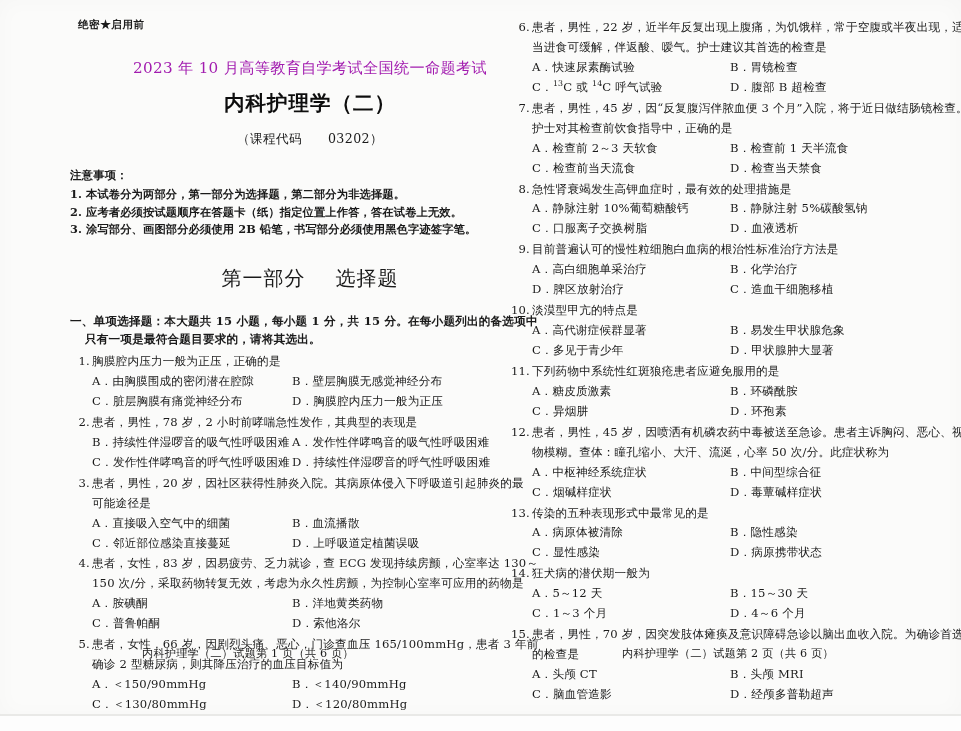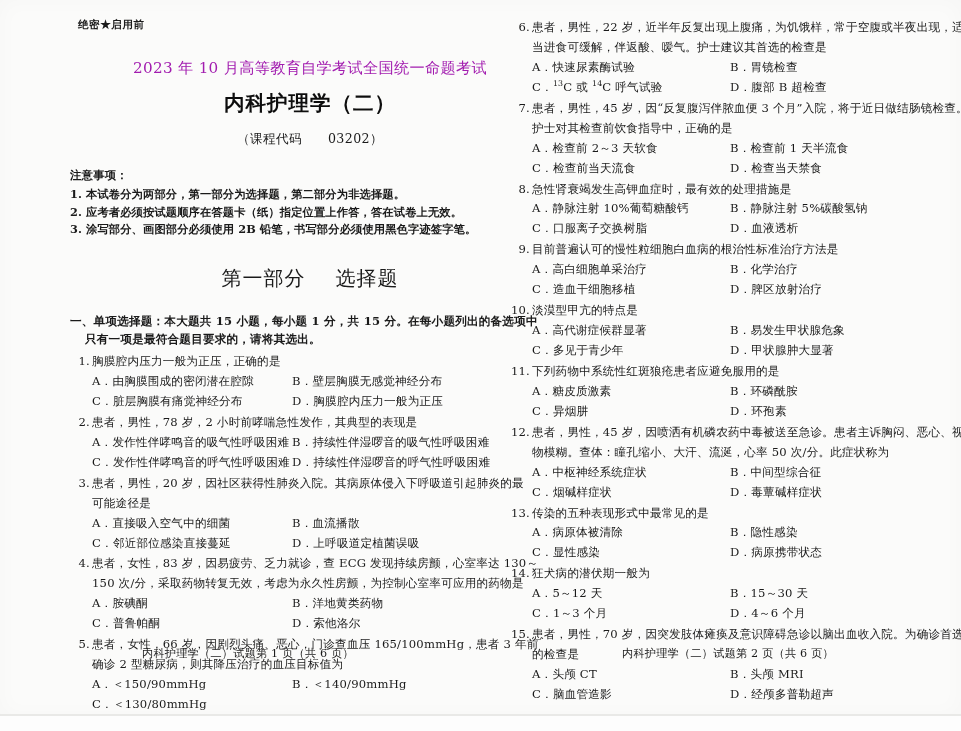--- a/index.html
+++ b/index.html
@@ -228,22 +228,22 @@
                 <div class="opt-row">
                   <div class="opt cn"><span class="lab">C．</span><span>脏层胸膜有痛觉神经分布</span></div>
                   <div class="opt cn"><span class="lab">D．</span><span>胸膜腔内压力一般为正压</span></div>
                 </div>
               </div>
             </div>
             <div class="q">
               <div class="q-stem cn"><span class="q-num">2.</span><span>患者，男性，78 岁，2 小时前哮喘急性发作，其典型的表现是</span></div>
               <div class="opts">
                 <div class="opt-row">
+                  <div class="opt cn"><span class="lab">B．</span><span>持续性伴湿啰音的吸气性呼吸困难</span></div>
                   <div class="opt cn"><span class="lab">A．</span><span>发作性伴哮鸣音的吸气性呼吸困难</span></div>
-                  <div class="opt cn"><span class="lab">B．</span><span>持续性伴湿啰音的吸气性呼吸困难</span></div>
                 </div>
                 <div class="opt-row">
                   <div class="opt cn"><span class="lab">C．</span><span>发作性伴哮鸣音的呼气性呼吸困难</span></div>
                   <div class="opt cn"><span class="lab">D．</span><span>持续性伴湿啰音的呼气性呼吸困难</span></div>
                 </div>
               </div>
             </div>
             <div class="q">
               <div class="q-stem cn"><span class="q-num">3.</span><span>患者，男性，20 岁，因社区获得性肺炎入院。其病原体侵入下呼吸道引起肺炎的最</span><span class="cont">可能途径是</span></div>
               <div class="opts">
@@ -272,20 +272,21 @@
             </div>
             <div class="q">
               <div class="q-stem cn"><span class="q-num">5.</span><span>患者，女性，66 岁，因剧烈头痛、恶心，门诊查血压 165/100mmHg，患者 3 年前</span><span class="cont">确诊 2 型糖尿病，则其降压治疗的血压目标值为</span></div>
               <div class="opts">
                 <div class="opt-row">
                   <div class="opt cn"><span class="lab">A．</span><span>＜150/90mmHg</span></div>
                   <div class="opt cn"><span class="lab">B．</span><span>＜140/90mmHg</span></div>
                 </div>
                 <div class="opt-row">
                   <div class="opt cn"><span class="lab">C．</span><span>＜130/80mmHg</span></div>
+                  <div class="opt cn"><span class="lab">D．</span><span>＜120/80mmHg</span></div>
                 </div>
               </div>
             </div>
           </div>
 
       </div>
       <div class="footer cn">内科护理学（二）试题第 1 页（共 6 页）</div>
     </div>
 
     <div class="page page-right">
@@ -331,22 +332,22 @@
               </div>
             </div>
             <div class="q">
               <div class="q-stem cn"><span class="q-num">9.</span><span>目前普遍认可的慢性粒细胞白血病的根治性标准治疗方法是</span></div>
               <div class="opts">
                 <div class="opt-row">
                   <div class="opt cn"><span class="lab">A．</span><span>高白细胞单采治疗</span></div>
                   <div class="opt cn"><span class="lab">B．</span><span>化学治疗</span></div>
                 </div>
                 <div class="opt-row">
+                  <div class="opt cn"><span class="lab">D．</span><span>脾区放射治疗</span></div>
                   <div class="opt cn"><span class="lab">C．</span><span>造血干细胞移植</span></div>
-                  <div class="opt cn"><span class="lab">D．</span><span>脾区放射治疗</span></div>
                 </div>
               </div>
             </div>
             <div class="q">
               <div class="q-stem cn"><span class="q-num">10.</span><span>淡漠型甲亢的特点是</span></div>
               <div class="opts">
                 <div class="opt-row">
                   <div class="opt cn"><span class="lab">A．</span><span>高代谢症候群显著</span></div>
                   <div class="opt cn"><span class="lab">B．</span><span>易发生甲状腺危象</span></div>
                 </div>

